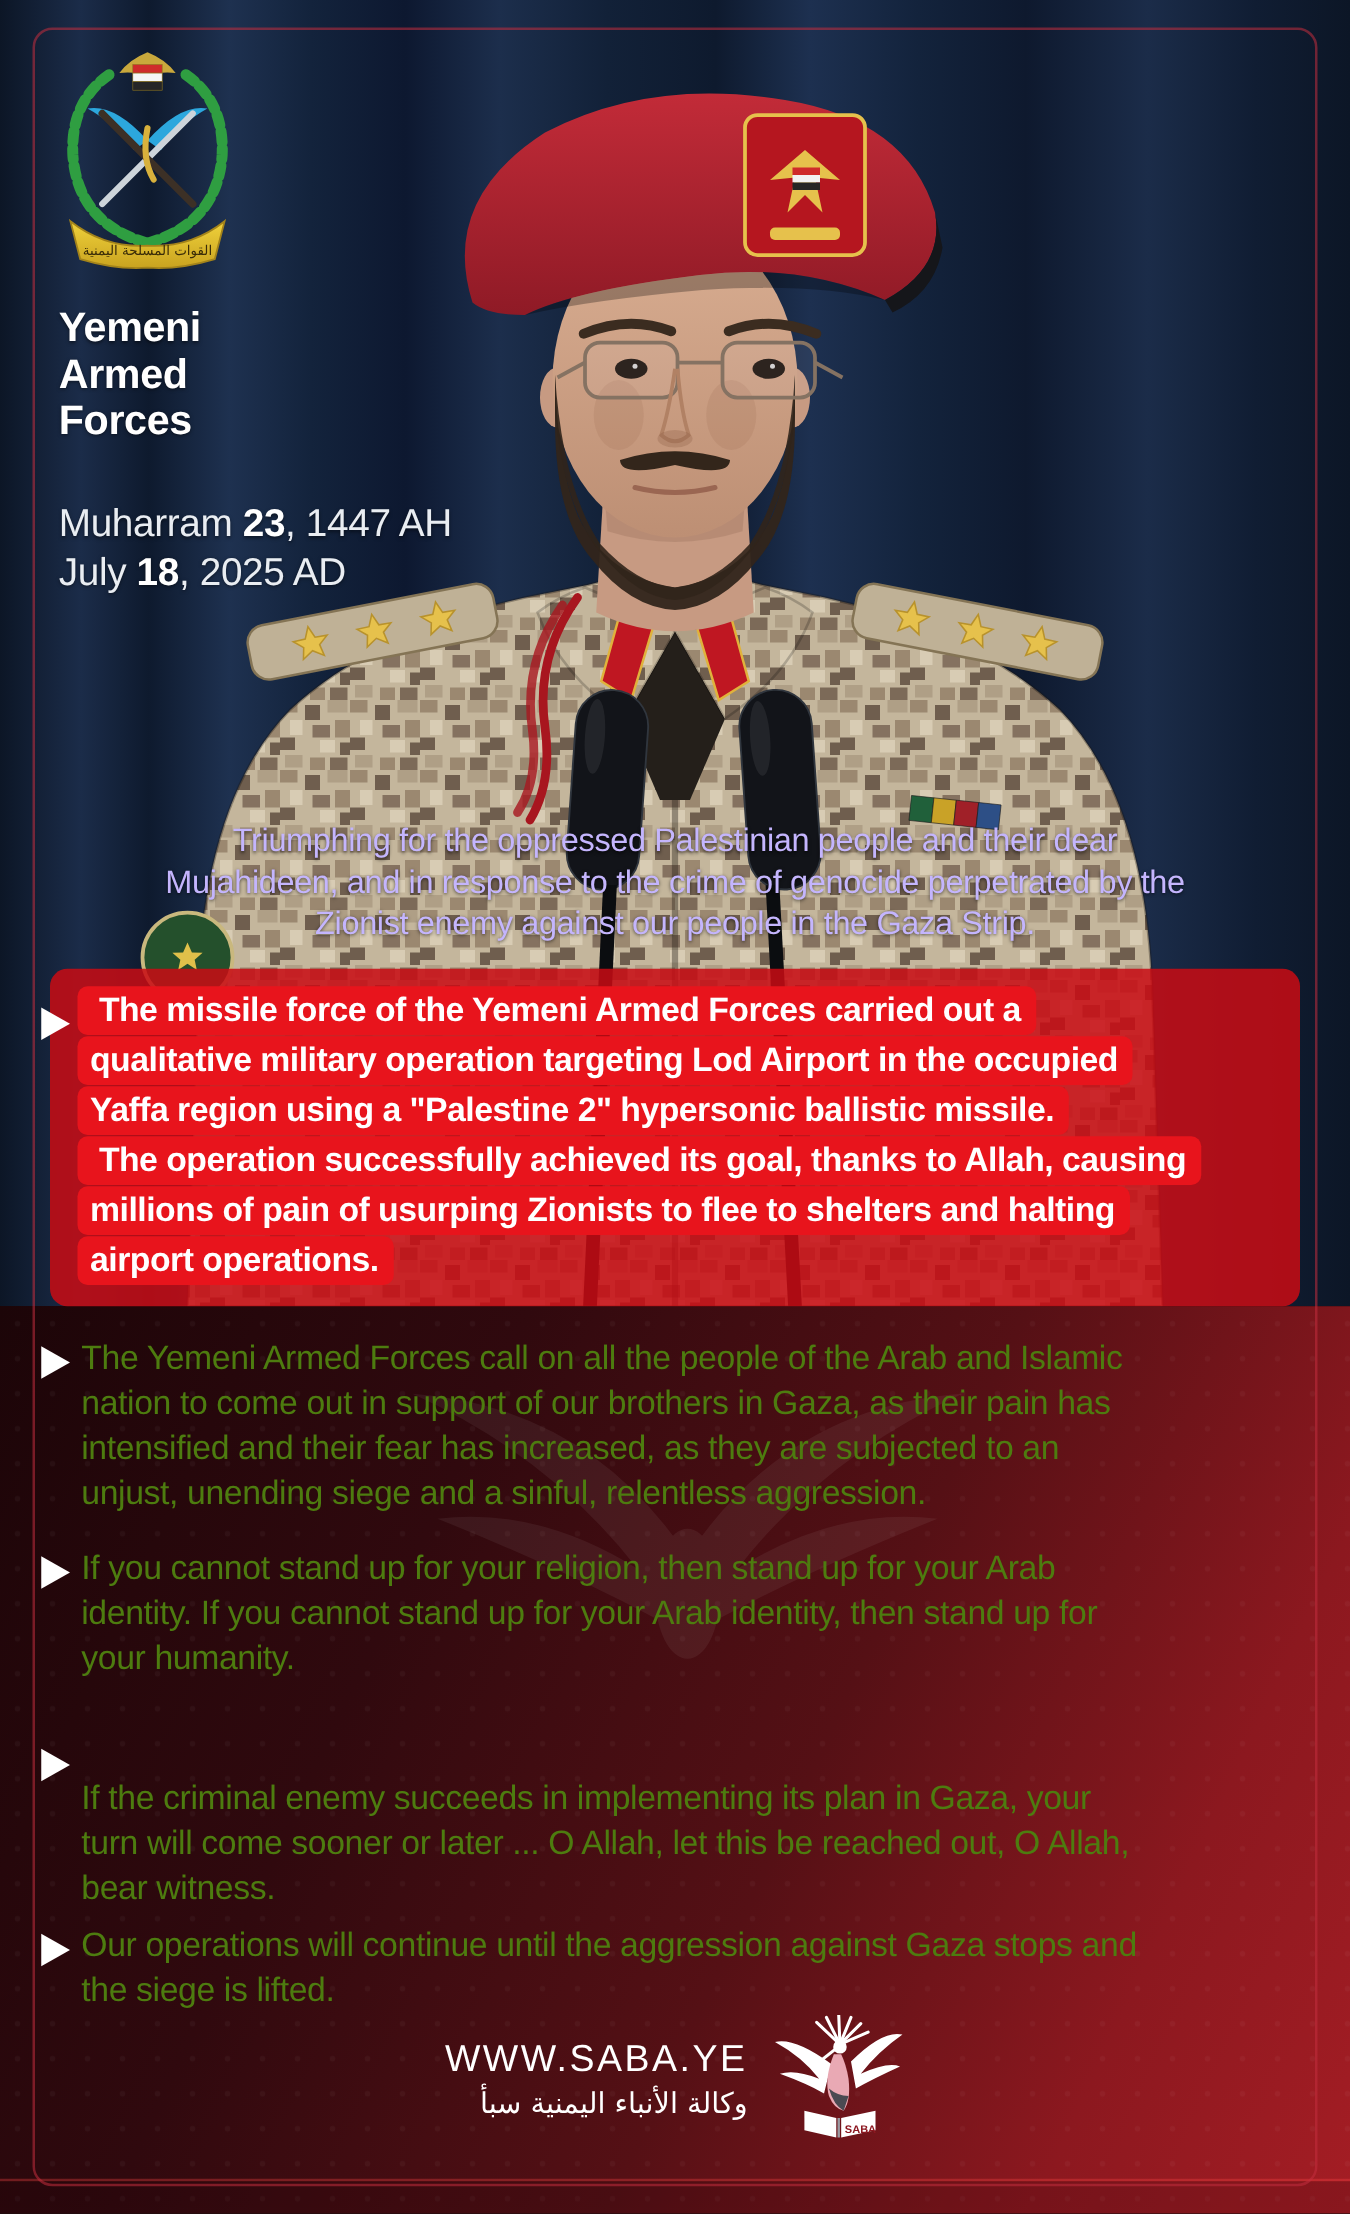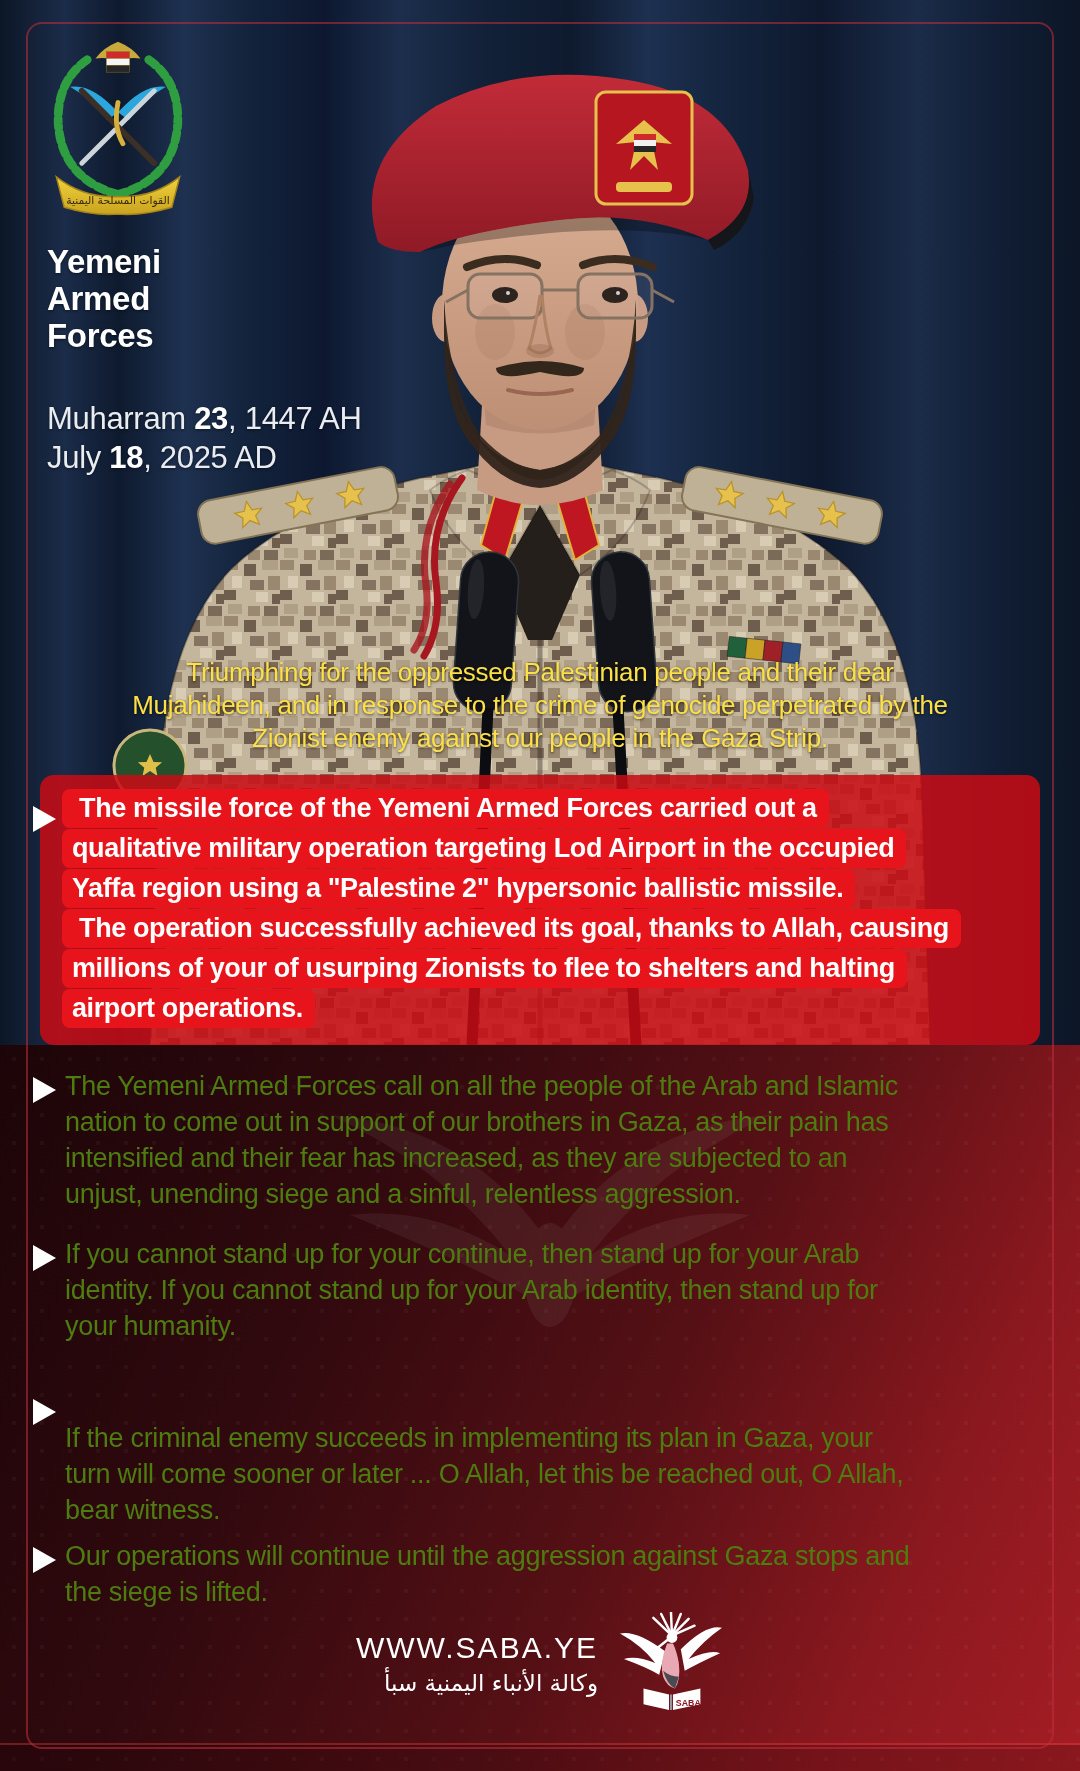--- a/index.html
+++ b/index.html
@@ -31,21 +31,21 @@
     text-shadow:0 1px 3px rgba(0,0,0,.5);
   }
   .dates{
     position:absolute;left:47px;top:399px;z-index:6;color:#e9edf2;
     font-size:31px;line-height:39px;letter-spacing:-0.3px;text-shadow:0 1px 3px rgba(0,0,0,.5);
   }
   .dates b{color:#ffffff;}
   
   .intro{
     position:absolute;left:0;top:656px;width:1080px;z-index:6;text-align:center;
-    color:#fde047;font-size:26px;line-height:33px;letter-spacing:-0.3px;
+    color:#c4b5fd;font-size:26px;line-height:33px;letter-spacing:-0.3px;
     text-shadow:0 1px 3px rgba(0,0,0,.65);
   }
   
   .red-panel{
     position:absolute;left:40px;top:775px;width:1000px;height:270px;z-index:5;
     background:rgba(200,12,20,0.86);border-radius:14px;
   }
   .statement{
     position:absolute;left:62px;top:789px;width:990px;z-index:6;
   }
@@ -286,35 +286,35 @@
     <div>Zionist enemy against our people in the Gaza Strip.</div>
   </div>
 
   <div class="red-panel"></div>
   <div class="tri" style="top:806px;"></div>
   <div class="statement">
     <div class="line"><span class="hl"> The missile force of the Yemeni Armed Forces carried out a</span></div>
     <div class="line"><span class="hl">qualitative military operation targeting Lod Airport in the occupied</span></div>
     <div class="line"><span class="hl">Yaffa region using a "Palestine 2" hypersonic ballistic missile.</span></div>
     <div class="line"><span class="hl"> The operation successfully achieved its goal, thanks to Allah, causing</span></div>
-    <div class="line"><span class="hl">millions of your of usurping Zionists to flee to shelters and halting</span></div>
+    <div class="line"><span class="hl">millions of pain of usurping Zionists to flee to shelters and halting</span></div>
     <div class="line"><span class="hl">airport operations.</span></div>
   </div>
 
   <div class="tri" style="top:1077px;"></div>
   <div class="bullet-text" style="top:1068px;">
     <div>The Yemeni Armed Forces call on all the people of the Arab and Islamic</div>
     <div>nation to come out in support of our brothers in Gaza, as their pain has</div>
     <div>intensified and their fear has increased, as they are subjected to an</div>
     <div>unjust, unending siege and a sinful, relentless aggression.</div>
   </div>
 
   <div class="tri" style="top:1245px;"></div>
   <div class="bullet-text" style="top:1236px;">
-    <div>If you cannot stand up for your continue, then stand up for your Arab</div>
+    <div>If you cannot stand up for your religion, then stand up for your Arab</div>
     <div>identity. If you cannot stand up for your Arab identity, then stand up for</div>
     <div>your humanity.</div>
   </div>
 
   <div class="tri" style="top:1399px;"></div>
   <div class="bullet-text" style="top:1390px;margin-top:30px;">
     <div>If the criminal enemy succeeds in implementing its plan in Gaza, your</div>
     <div>turn will come sooner or later ... O Allah, let this be reached out, O Allah,</div>
     <div>bear witness.</div>
   </div>

